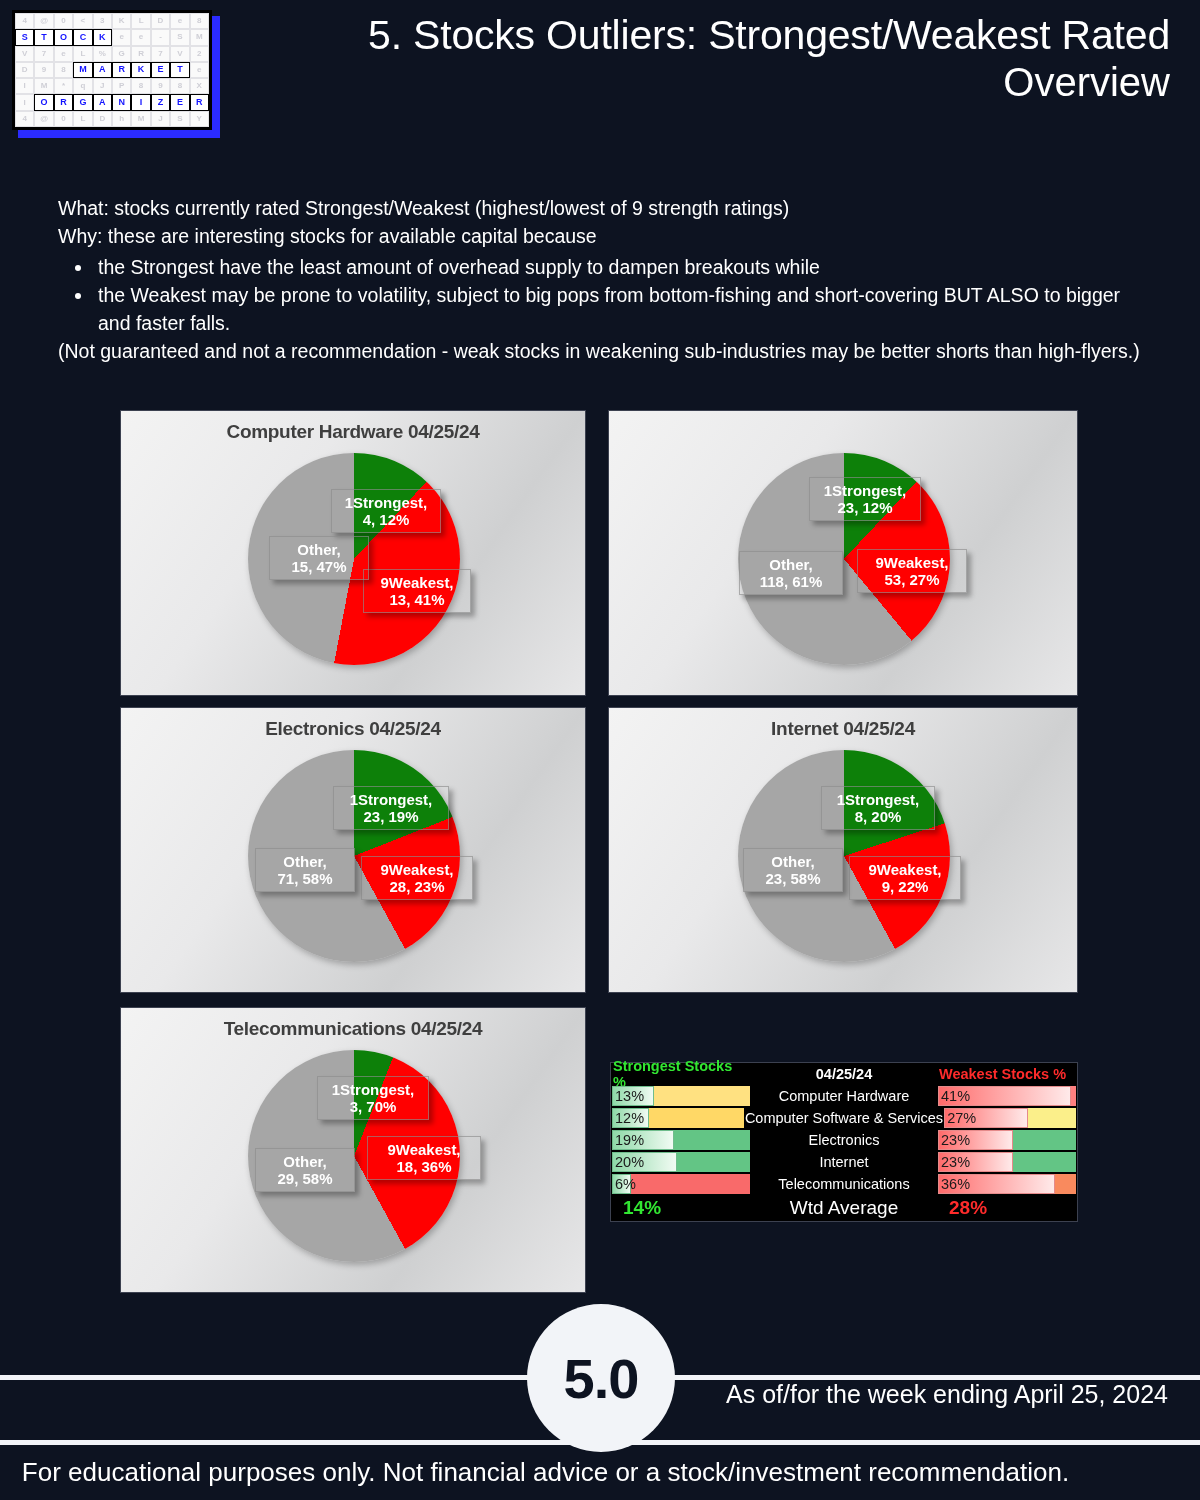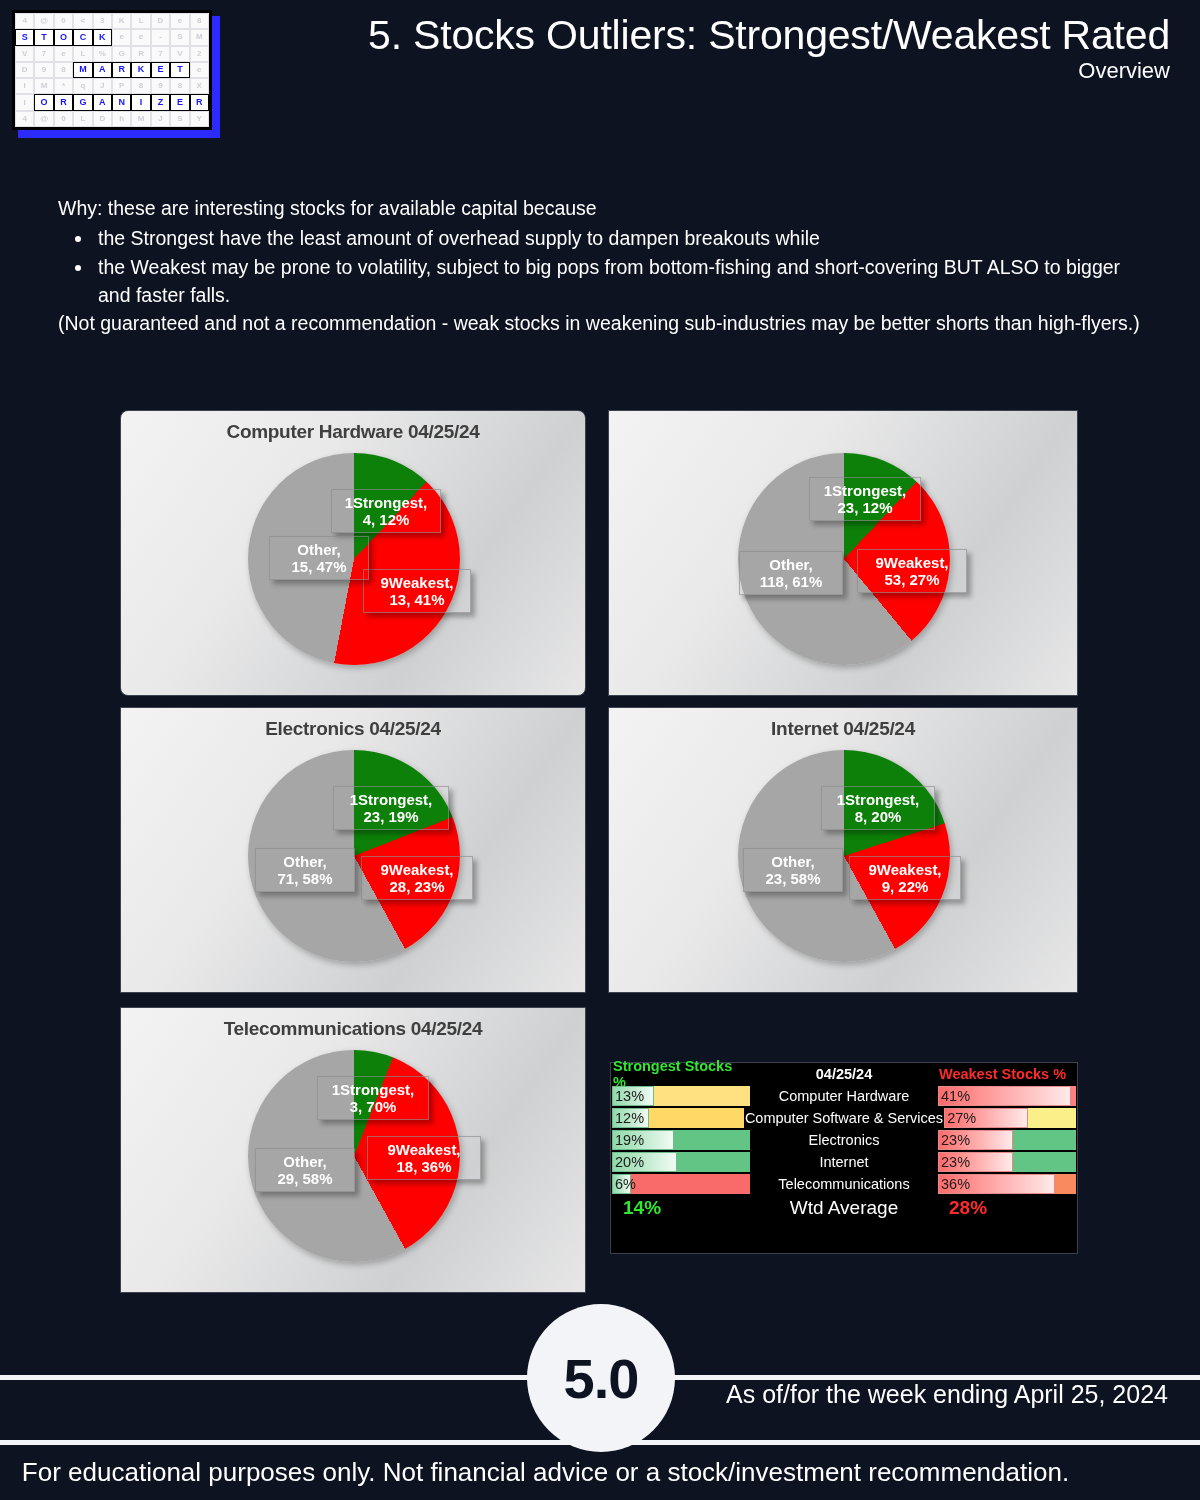--- a/index.html
+++ b/index.html
@@ -18,21 +18,21 @@
   .logo-wrap{position:absolute;left:12px;top:10px;width:208px;height:128px;}
   .logo-shadow{position:absolute;left:6px;top:6px;width:202px;height:122px;background:#2b2bff;}
   .logo-frame{position:absolute;left:0;top:0;width:200px;height:120px;background:#000;padding:3px;box-sizing:border-box;}
   .logo-grid{width:100%;height:100%;display:grid;grid-template-columns:repeat(10,1fr);grid-template-rows:repeat(7,1fr);background:#f2f2f2;gap:0;}
   .lcell{display:flex;align-items:center;justify-content:center;font-size:8px;font-weight:bold;box-sizing:border-box;
          border:0.5px solid #e2e2e6;color:#cfcfd6;background:#fafafa;line-height:1;}
   .lcell.on{color:#1414ff;background:#ffffff;border:1.4px solid #000;font-size:9px;}
 
   .titles{position:absolute;right:30px;top:14px;text-align:right;}
   .title-main{font-size:41px;letter-spacing:-0.2px;line-height:1.05;white-space:nowrap;font-weight:400;}
-  .title-sub{font-size:22px;line-height:1.25;font-weight:400;}
+  .title-sub{font-size:40px;line-height:1.25;font-weight:400;}
 
   
   .bodytext{position:absolute;left:58px;top:194px;width:1090px;font-size:19.5px;line-height:1.45;}
   .bodytext p{margin:0;}
   .bodytext ul{margin:2px 0 0 0;padding-left:36px;}
   .bodytext li{margin:0;padding-left:4px;}
   .paren{margin-top:30px;}
 
   
   .panel{position:absolute;background:linear-gradient(125deg,#f3f3f3 0%,#e9e9ea 35%,#cfd0d1 70%,#e7e7e8 100%);
@@ -162,30 +162,31 @@
         </div>
     </div>
   </div>
   <div class="titles">
     <div class="title-main">5. Stocks Outliers: Strongest/Weakest Rated</div>
     <div class="title-sub">Overview</div>
   </div>
 </div>
 
 <div class="bodytext">
+  <p>What: stocks currently rated Strongest/Weakest (highest/lowest of 9 strength ratings)</p>
   <p>Why: these are interesting stocks for available capital because</p>
   <ul>
     <li>the Strongest have the least amount of overhead supply to dampen breakouts while</li>
     <li>the Weakest may be prone to volatility, subject to big pops from bottom-fishing and short-covering BUT ALSO to bigger and faster falls.</li>
   </ul>
   <p class="paren">(Not guaranteed and not a recommendation - weak stocks in weakening sub-industries may be better shorts than high-flyers.)</p>
 </div>
 
 <div id="panels">
-    <div class="panel" style="left: 120px; top: 410px; width: 466px; height: 286px; border-radius: 8px;">
+    <div class="panel" style="left: 120px; top: 410px; width: 466px; height: 286px;">
       <div class="panel-title">Computer Hardware 04/25/24</div>
       <div class="pie" style="width: 212px; height: 212px; left: 127px; top: 42px; background: conic-gradient(rgb(13, 128, 9) 0deg, rgb(13, 128, 9) 43.2deg, rgb(255, 0, 0) 43.2deg, rgb(255, 0, 0) 190.8deg, rgb(166, 166, 166) 190.8deg, rgb(166, 166, 166) 360deg); box-shadow: rgba(0, 0, 0, 0.25) 2px 3px 6px;"></div>
       <div class="lbl" style="left: 210px; top: 78px; width: 110px; height: 44px; background: rgba(228, 228, 228, 0); border: 1px solid rgba(140, 140, 140, 0.65); display: flex; flex-direction: column; align-items: center; justify-content: center;">
         <span>1Strongest,</span>
         <span>4, 12%</span>
       </div>
       <div class="lbl" style="left: 242px; top: 158px; width: 108px; height: 44px; background: rgba(228, 228, 228, 0); border: 1px solid rgba(140, 140, 140, 0.65); display: flex; flex-direction: column; align-items: center; justify-content: center;">
         <span>9Weakest,</span>
         <span>13, 41%</span>
       </div>
@@ -252,21 +253,21 @@
         <span>9Weakest,</span>
         <span>18, 36%</span>
       </div>
       <div class="lbl" style="left: 134px; top: 140px; width: 100px; height: 44px; background: rgba(228, 228, 228, 0); border: 1px solid rgba(140, 140, 140, 0.65); display: flex; flex-direction: column; align-items: center; justify-content: center;">
         <span>Other,</span>
         <span>29, 58%</span>
       </div>
     </div>
   </div>
 
-<div class="sumtable" id="sumtable" style="left:610px;top:1062px;width:468px;height:192px;">
+<div class="sumtable" id="sumtable" style="left:610px;top:1062px;width:468px;height:160px;">
     <div class="st-row st-head">
       <div class="col-left">
         <div class="hd g">Strongest Stocks %</div>
       </div>
       <div class="col-mid" style="font-weight: bold;">04/25/24</div>
       <div class="col-right">
         <div class="hd r">Weakest Stocks %</div>
       </div>
     </div>
     <div class="st-row st-body">

